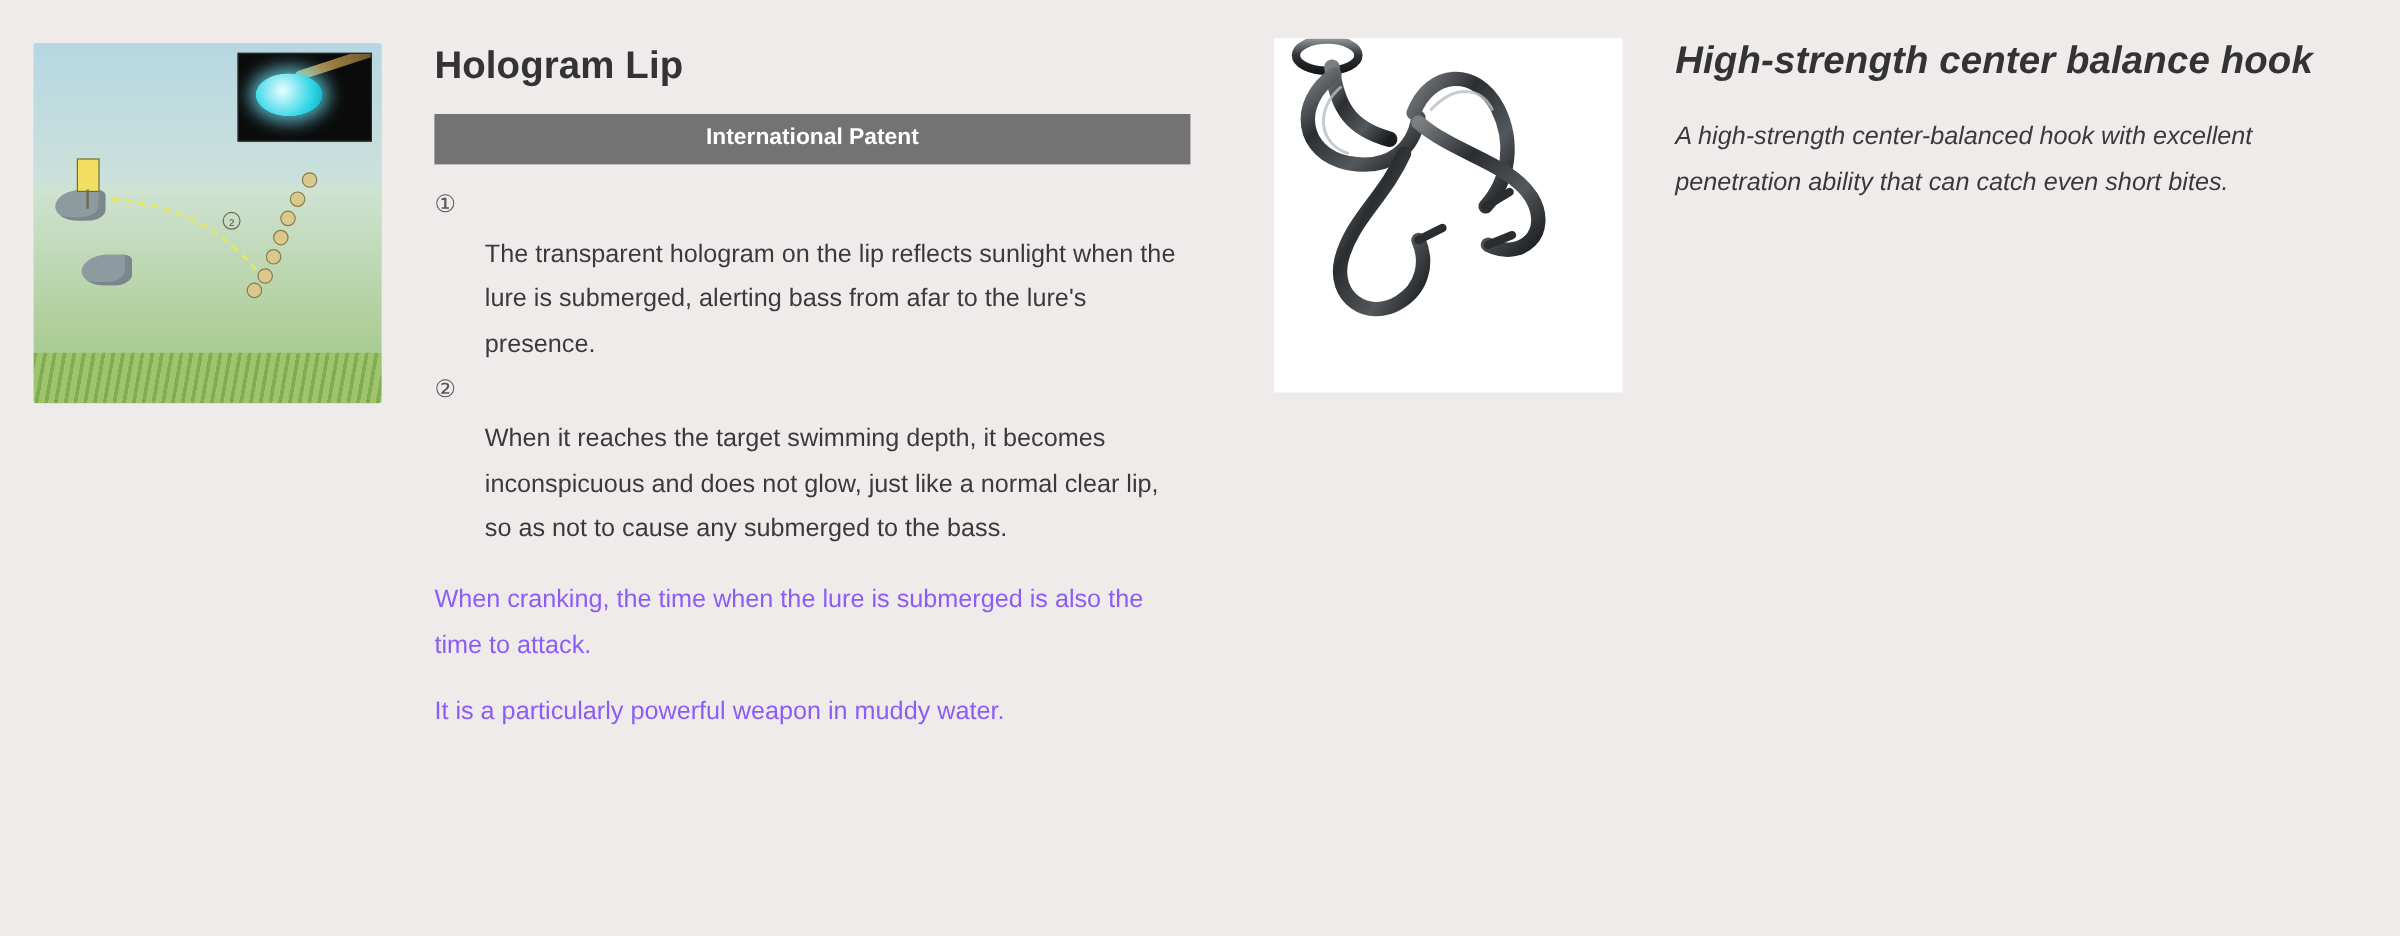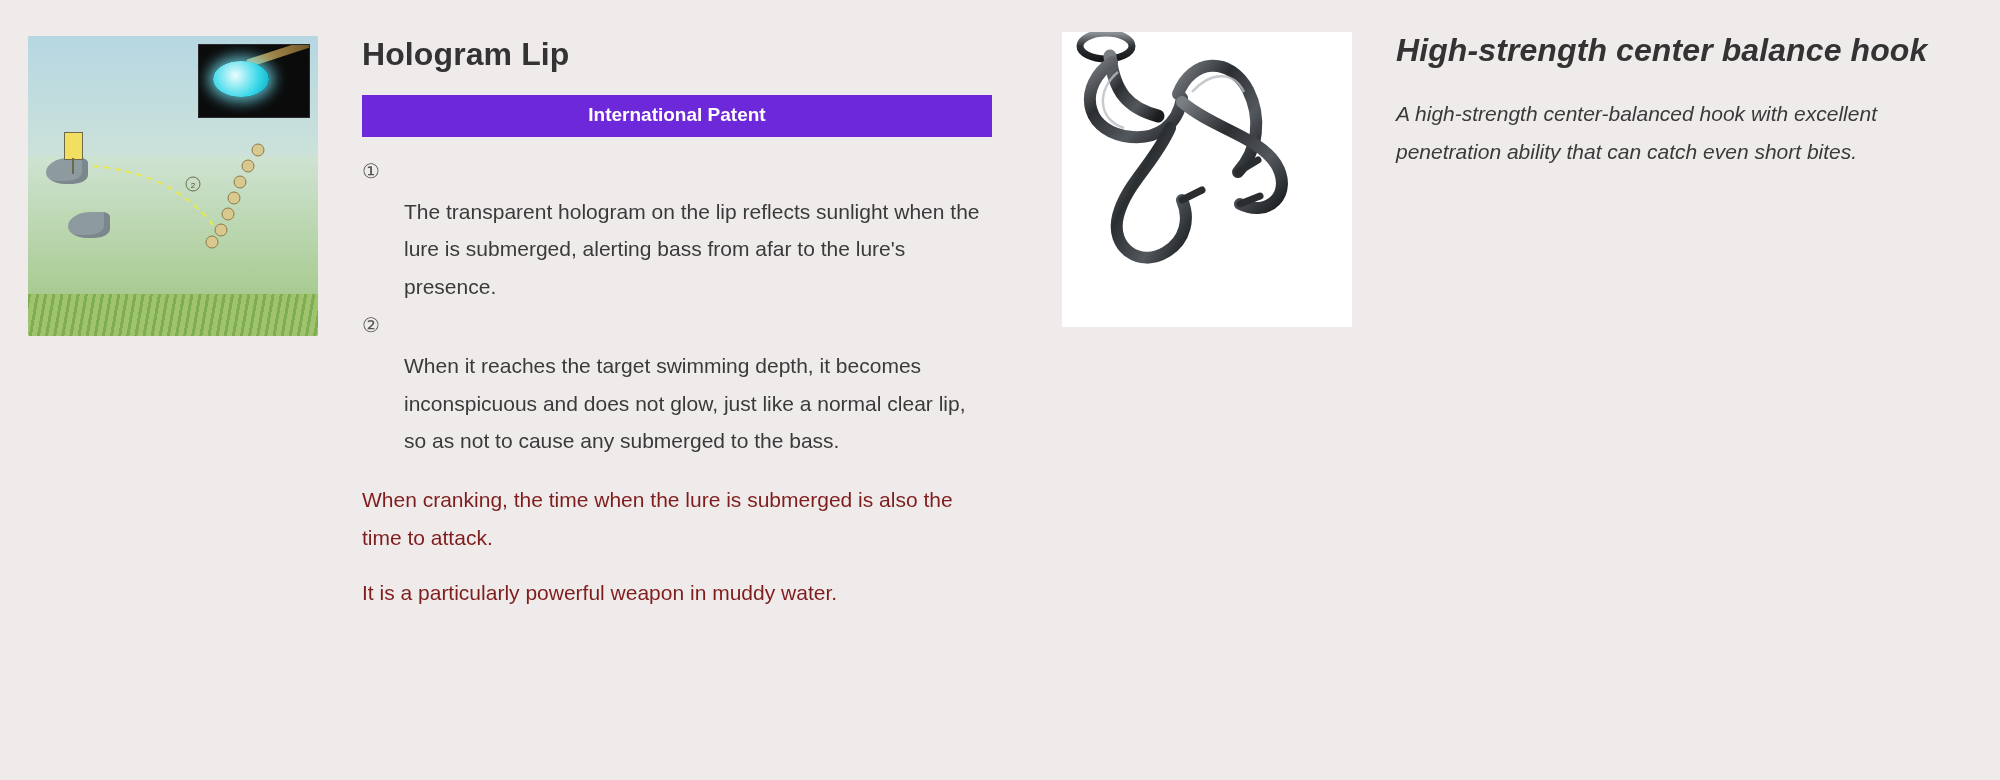--- a/index.html
+++ b/index.html
@@ -112,21 +112,21 @@
     width: 630px;
   }
   h2.title {
     margin: 0 0 22px 0;
     font-size: 32px;
     font-weight: bold;
     color: #333;
     letter-spacing: 0.1px;
   }
   .patent-bar {
-    background: #6d28d9;
+    background: #737373;
     color: #ffffff;
     text-align: center;
     font-weight: bold;
     font-size: 19px;
     padding: 9px 0 11px 0;
     margin-bottom: 16px;
   }
   ol.numlist {
     list-style: none;
     margin: 0 0 22px 0;
@@ -147,21 +147,21 @@
     line-height: 1.82;
   }
   ol.numlist li .txt {
     flex: 1 1 auto;
     margin-top: 40px;
   }
   p.para {
     font-size: 21px;
     line-height: 1.78;
     margin: 0 0 18px 0;
-    color: #7f1d1d;
+    color: #8b5cf6;
   }
   p.note {
     font-size: 21px;
     line-height: 1.6;
     margin: 0;
     color: #3a3a3a;
   }
 
   
   .feature-right {

